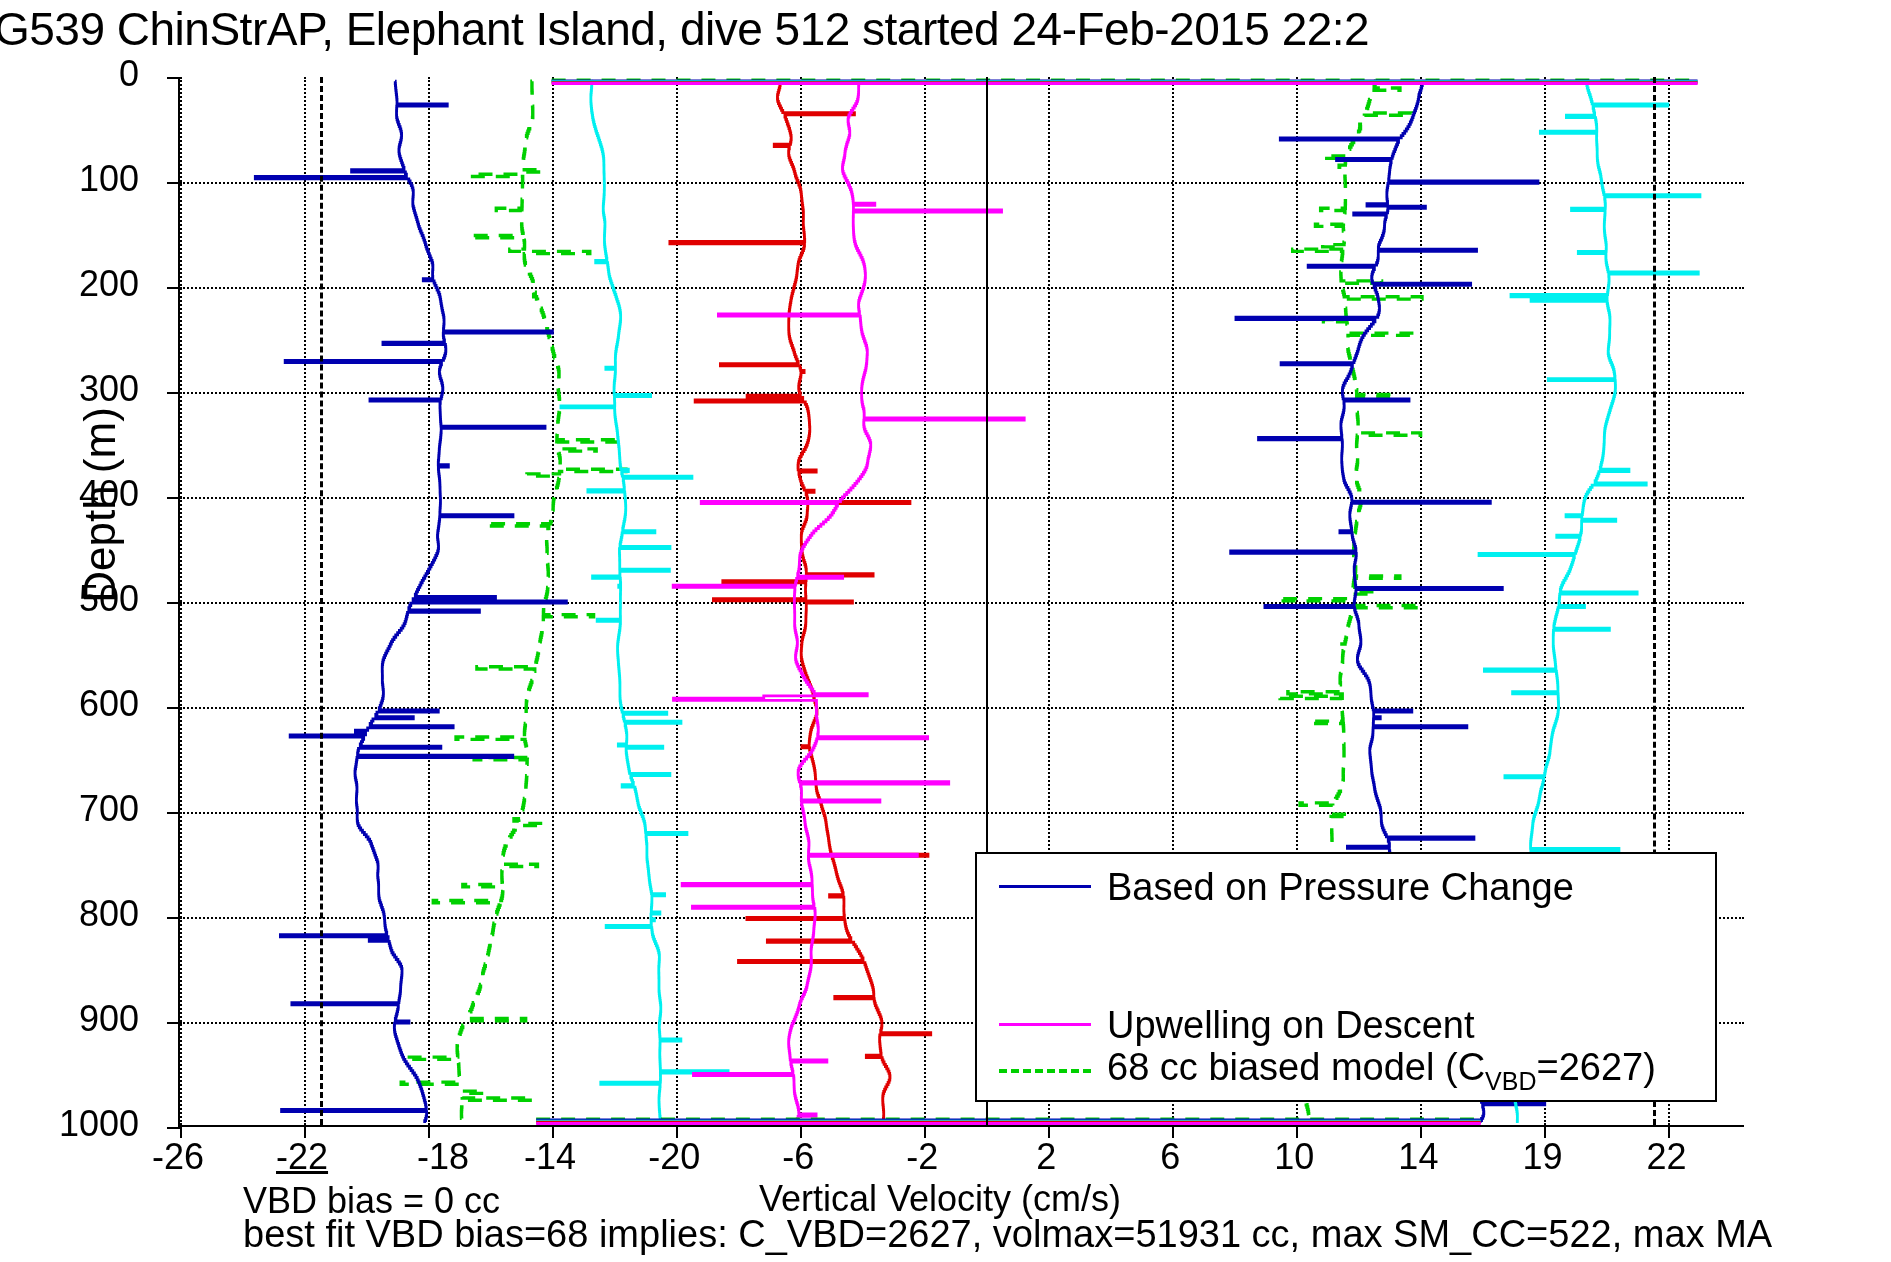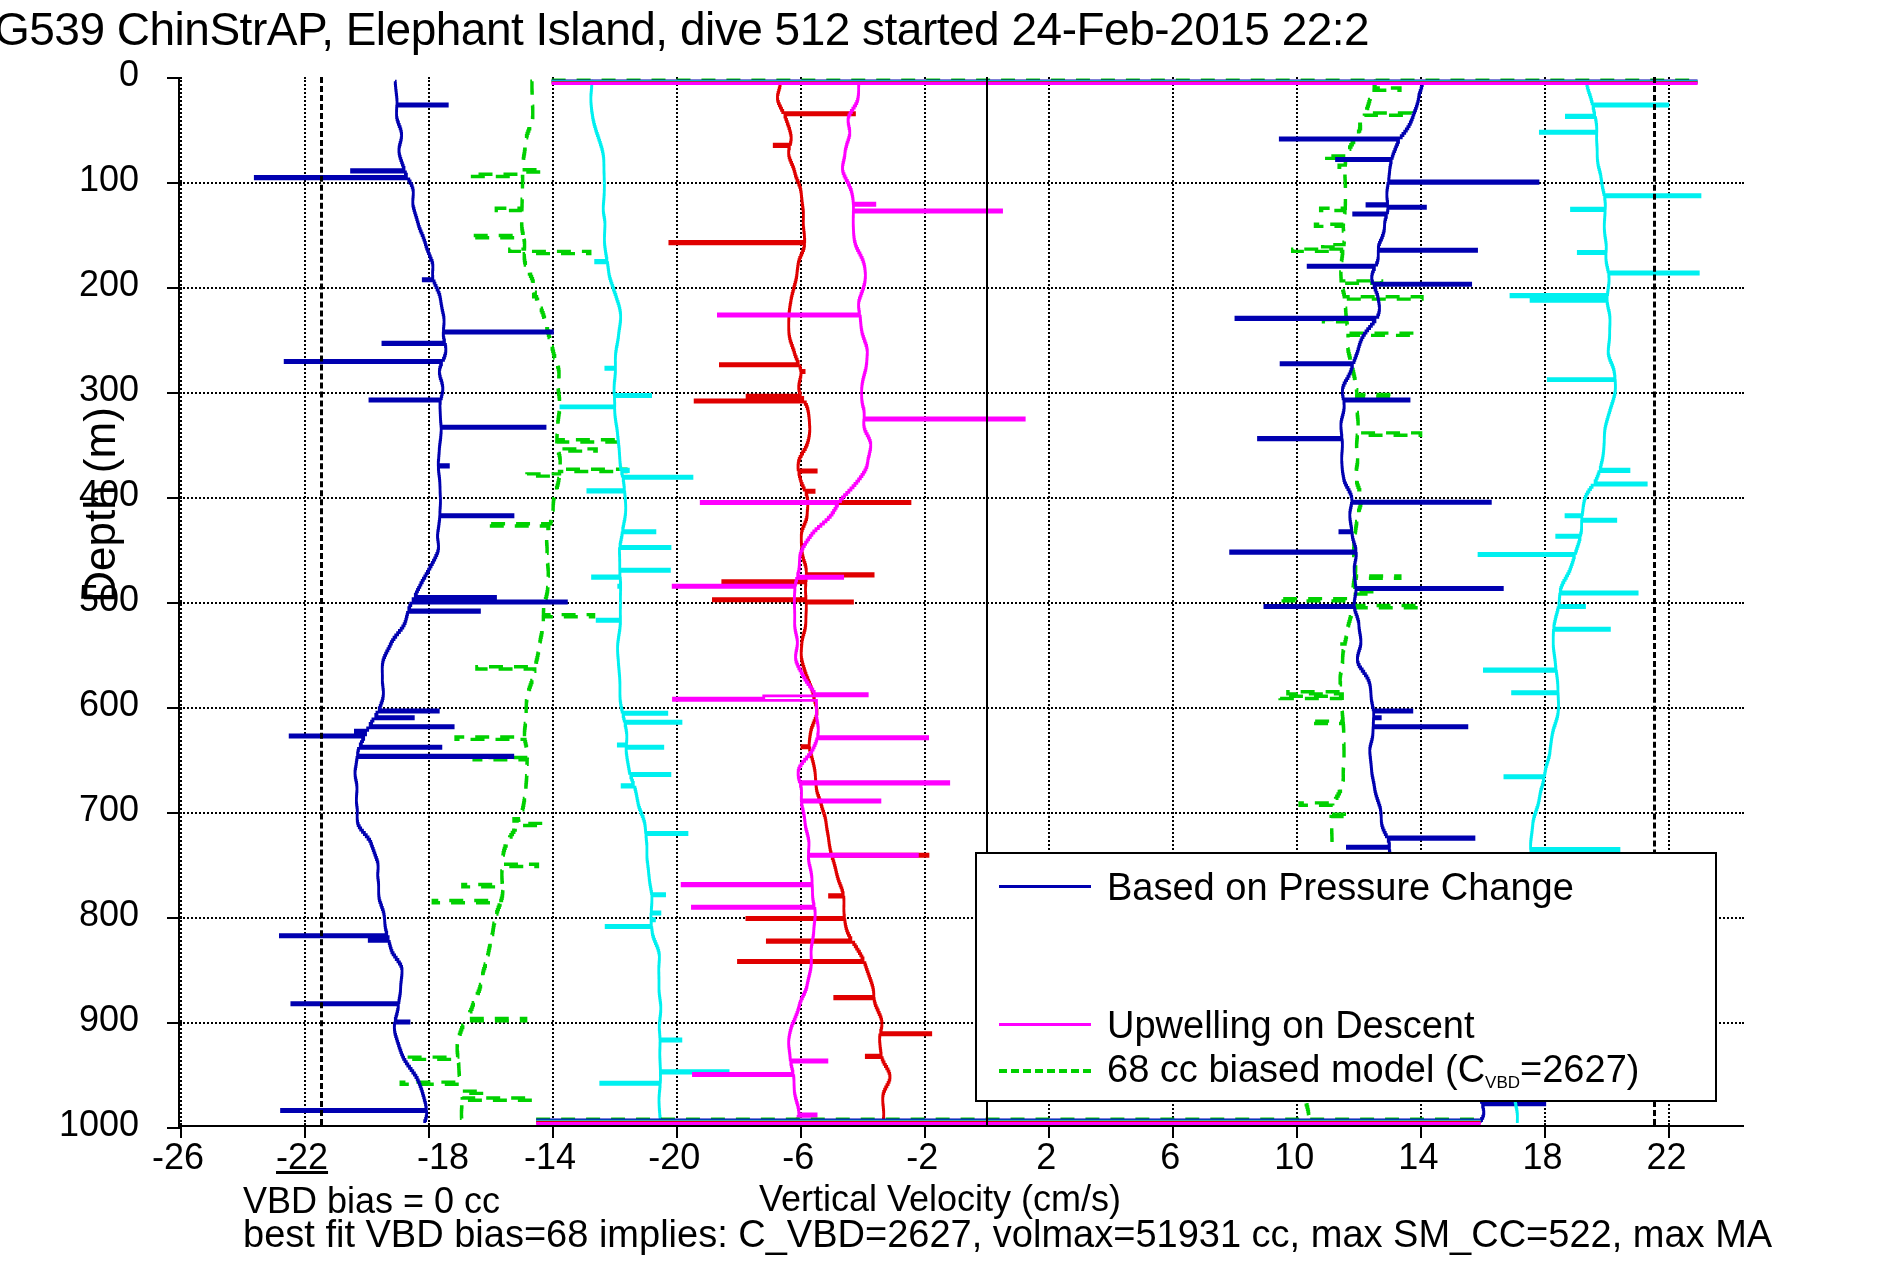--- a/index.html
+++ b/index.html
@@ -76,21 +76,21 @@
     display:flex; align-items:center;
   }
   .legend-swatch{
     position:relative; width:92px; height:0; margin-left:22px;
     margin-right:16px; flex:0 0 auto;
   }
   .legend-swatch i{position:absolute; left:0; top:-1.5px; width:92px; height:0;
     border-top:3px solid currentColor;}
   .legend-swatch.dashed i{border-top:4px dashed currentColor;}
   .legend-label{font-size:38px; white-space:nowrap; line-height:1;}
-  .sub{font-size:17px; vertical-align:-0.38em; letter-spacing:0px;}
+  .sub{font-size:25px; vertical-align:-0.38em; letter-spacing:0px;}
 
   
   .series{position:absolute; left:0; top:0; width:100%; height:100%;}
   svg{display:block;}
 </style>
 </head>
 <body>
 
 <div id="plot-title">G539 ChinStrAP, Elephant Island, dive 512 started 24-Feb-2015 22:2</div>
 
@@ -194,21 +194,21 @@
     <div class="xtick-label" style="left: 242.04px; text-decoration: underline;">-22</div>
     <div class="xtick-label" style="left: 383px;">-18</div>
     <div class="xtick-label" style="left: 490.119px;">-14</div>
     <div class="xtick-label" style="left: 614.158px;">-20</div>
     <div class="xtick-label" style="left: 738.198px;">-6</div>
     <div class="xtick-label" style="left: 862.238px;">-2</div>
     <div class="xtick-label" style="left: 986.277px;">2</div>
     <div class="xtick-label" style="left: 1110.32px;">6</div>
     <div class="xtick-label" style="left: 1234.36px;">10</div>
     <div class="xtick-label" style="left: 1358.4px;">14</div>
-    <div class="xtick-label" style="left: 1482.44px;">18</div>
+    <div class="xtick-label" style="left: 1482.44px;">19</div>
     <div class="xtick-label" style="left: 1606.48px;">22</div>
   </div>
 
 <div id="ylabel">Depth (m)</div>
 <div id="xlabel">Vertical Velocity (cm/s)</div>
 
 <div id="vbd-bias-note">VBD bias = 0 cc</div>
 <div id="bestfit-note">best fit VBD bias=68 implies: C_VBD=2627, volmax=51931 cc, max SM_CC=522, max MA</div>
 
 <div id="legend">

